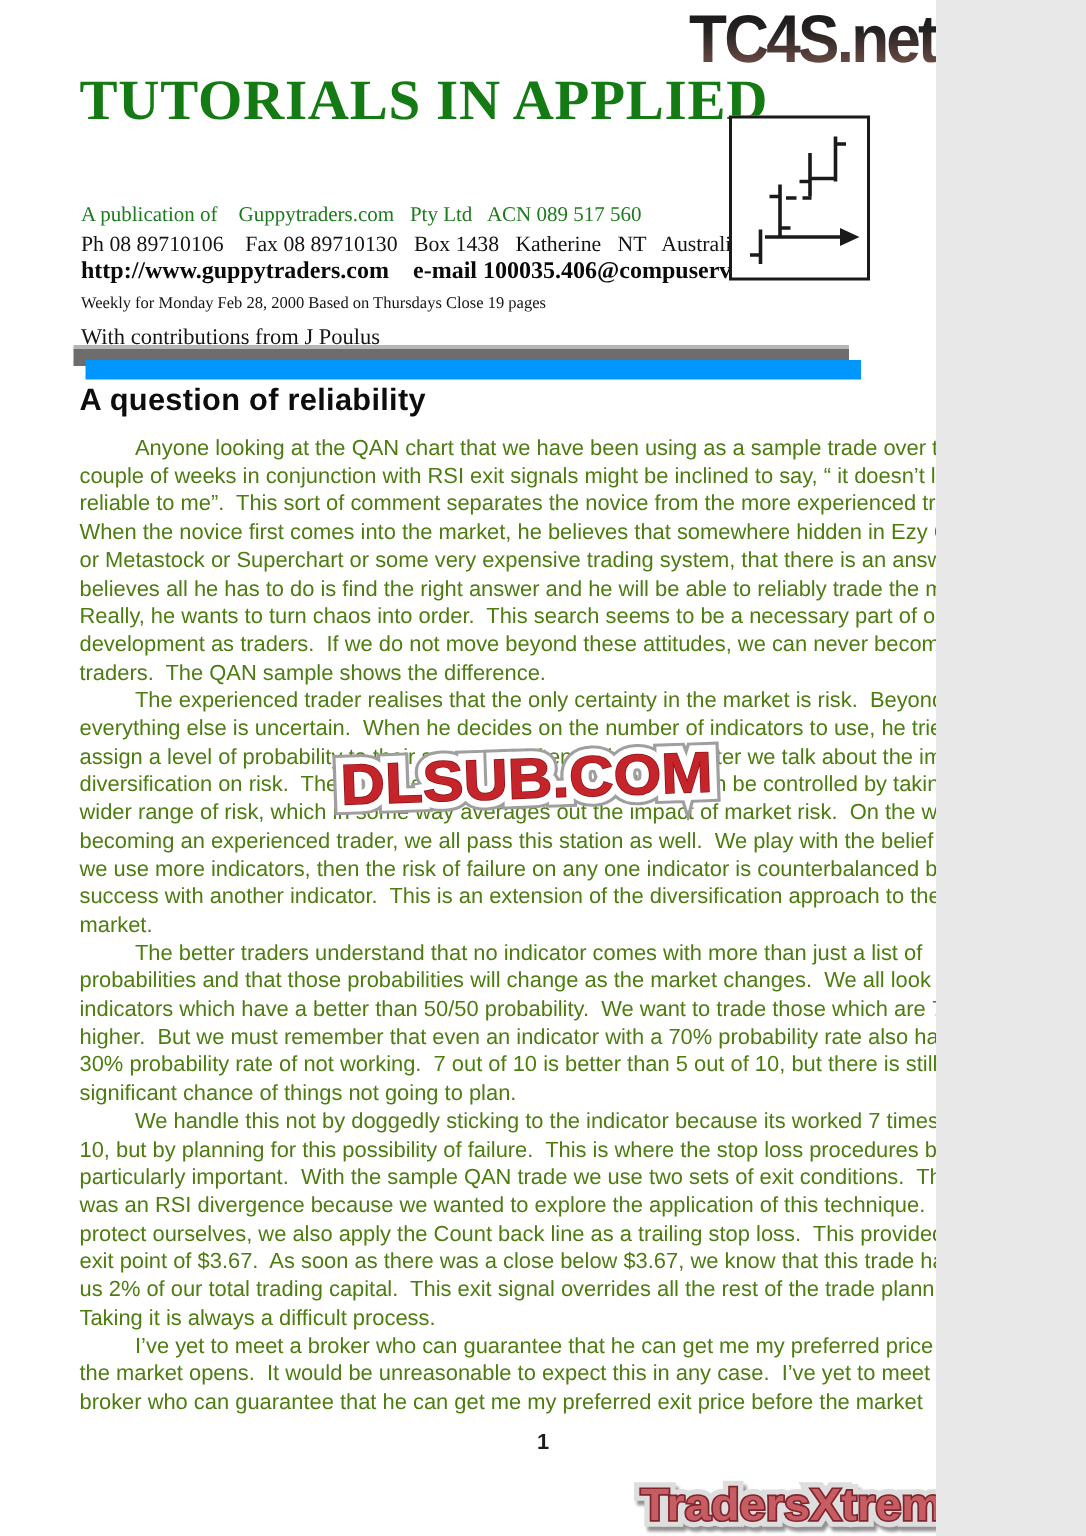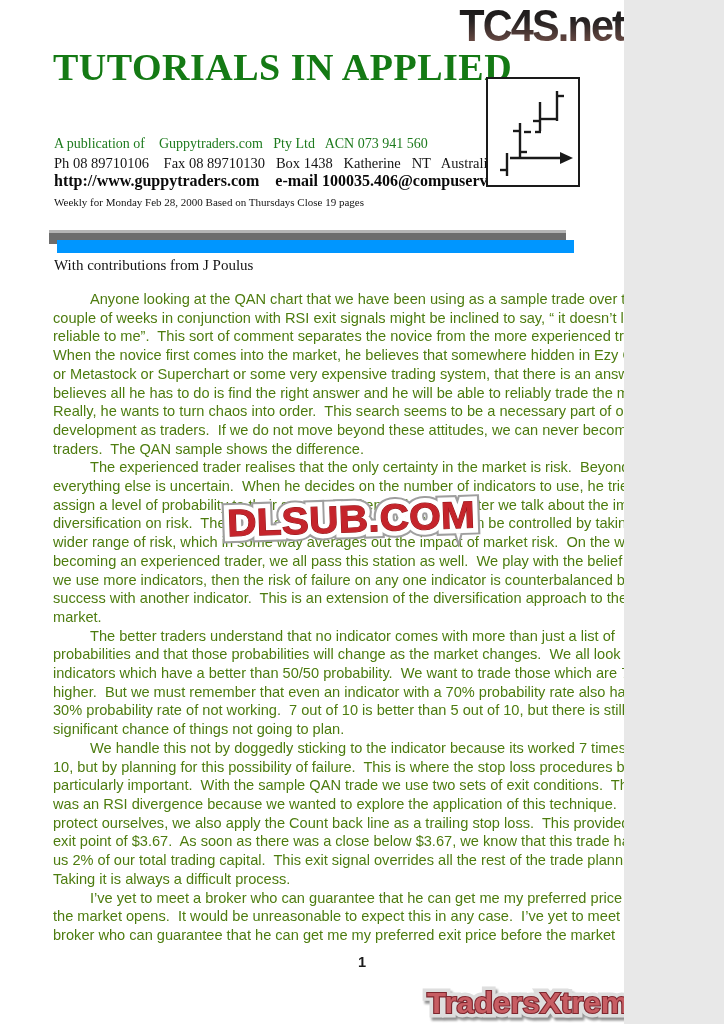--- a/index.html
+++ b/index.html
@@ -44,21 +44,21 @@
   .web-line {
     position:absolute; left:54px; top:172px; font-family:"Liberation Serif",serif;
     font-weight:bold; font-size:16px; color:#0a0a0a; white-space:pre;
   }
   .issue-line {
     position:absolute; left:54px; top:196px; font-family:"Liberation Serif",serif;
     font-size:11px; color:#141414; white-space:pre;
   }
   .contrib-line {
     position:absolute; left:54px; top:217px; font-family:"Liberation Serif",serif;
-    font-size:15px; color:#141414; white-space:pre;margin-top:40px;
+    font-size:15px; color:#141414; white-space:pre;
   }
   .logo-box {
     position:absolute; left:486px; top:77px; width:94px; height:110px;
     background:#ffffff; border:2px solid #1a1a1a;
   }
   .bar-gray {
     position:absolute; left:49px; top:230px; width:517px; height:14px;
     background:linear-gradient(#b5b5b5 0 3px, #6d6d6d 3px 100%);
   }
   .bar-blue {
@@ -83,21 +83,21 @@
 </head>
 <body>
 
 <div class="page">
 
   <div class="tc4s">TC4S.net</div>
 
   <div class="masthead-title">
     <div>TUTORIALS IN APPLIED</div>
   </div>
-  <div class="pub-line">A publication of    Guppytraders.com   Pty Ltd   ACN 073 941 560</div>
+  <div class="pub-line">A publication of    Guppytraders.com   Pty Ltd   ACN 089 517 560</div>
   <div class="contact-line">Ph 08 89710106    Fax 08 89710130   Box 1438   Katherine   NT   Australia   0851</div>
   <div class="web-line">http://www.guppytraders.com    e-mail 100035.406@compuserve.com</div>
 
   <div class="logo-box">
     <svg width="90" height="106" viewBox="0 0 90 106">
       <g stroke="#1a1a1a" stroke-width="2.4" fill="none">
         <path d="M19 74 V97"></path>
           <path d="M12 91 H19"></path>
         <path d="M32 44 V79"></path>
           <path d="M25 52 H32"></path>
@@ -114,20 +114,21 @@
       <polygon points="72,73 85,79 72,85" fill="#1a1a1a"></polygon>
     </svg>
   </div>
 
   <div class="issue-line">Weekly for Monday Feb 28, 2000 Based on Thursdays Close 19 pages</div>
   <div class="contrib-line">With contributions from J Poulus</div>
 
   <div class="bar-gray"></div>
   <div class="bar-blue"></div>
 
+  <div class="section-heading">A question of reliability</div>
   <div class="article">
     <p>Anyone looking at the QAN chart that we have been using as a sample trade over the last couple of weeks in conjunction with RSI exit signals might be inclined to say, “ it doesn’t look too reliable to me”.  This sort of comment separates the novice from the more experienced trader.  When the novice first comes into the market, he believes that somewhere hidden in Ezy Charts or Metastock or Superchart or some very expensive trading system, that there is an answer.  He believes all he has to do is find the right answer and he will be able to reliably trade the market.  Really, he wants to turn chaos into order.  This search seems to be a necessary part of our development as traders.  If we do not move beyond these attitudes, we can never become traders.  The QAN sample shows the difference.</p>
     <p>The experienced trader realises that the only certainty in the market is risk.  Beyond that everything else is uncertain.  When he decides on the number of indicators to use, he tries to assign a level of probability to their success.  Often in this newsletter we talk about the impact of diversification on risk.  The theory suggests that individual  risk can be controlled by taking a wider range of risk, which in some way averages out the impact of market risk.  On the way to becoming an experienced trader, we all pass this station as well.  We play with the belief that if we use more indicators, then the risk of failure on any one indicator is counterbalanced by success with another indicator.  This is an extension of the diversification approach to the market.</p>
     <p>The better traders understand that no indicator comes with more than just a list of probabilities and that those probabilities will change as the market changes.  We all look for indicators which have a better than 50/50 probability.  We want to trade those which are 70% or higher.  But we must remember that even an indicator with a 70% probability rate also has a 30% probability rate of not working.  7 out of 10 is better than 5 out of 10, but there is still a significant chance of things not going to plan.</p>
     <p>We handle this not by doggedly sticking to the indicator because its worked 7 times out of 10, but by planning for this possibility of failure.  This is where the stop loss procedures become particularly important.  With the sample QAN trade we use two sets of exit conditions.  The first, was an RSI divergence because we wanted to explore the application of this technique.  To protect ourselves, we also apply the Count back line as a trailing stop loss.  This provided an exit point of $3.67.  As soon as there was a close below $3.67, we know that this trade has cost us 2% of our total trading capital.  This exit signal overrides all the rest of the trade planning.  Taking it is always a difficult process.</p>
     <p>I’ve yet to meet a broker who can guarantee that he can get me my preferred price when the market opens.  It would be unreasonable to expect this in any case.  I’ve yet to meet a broker who can guarantee that he can get me my preferred exit price before the market</p>
   </div>
 
   <div class="page-number">1</div>
 

